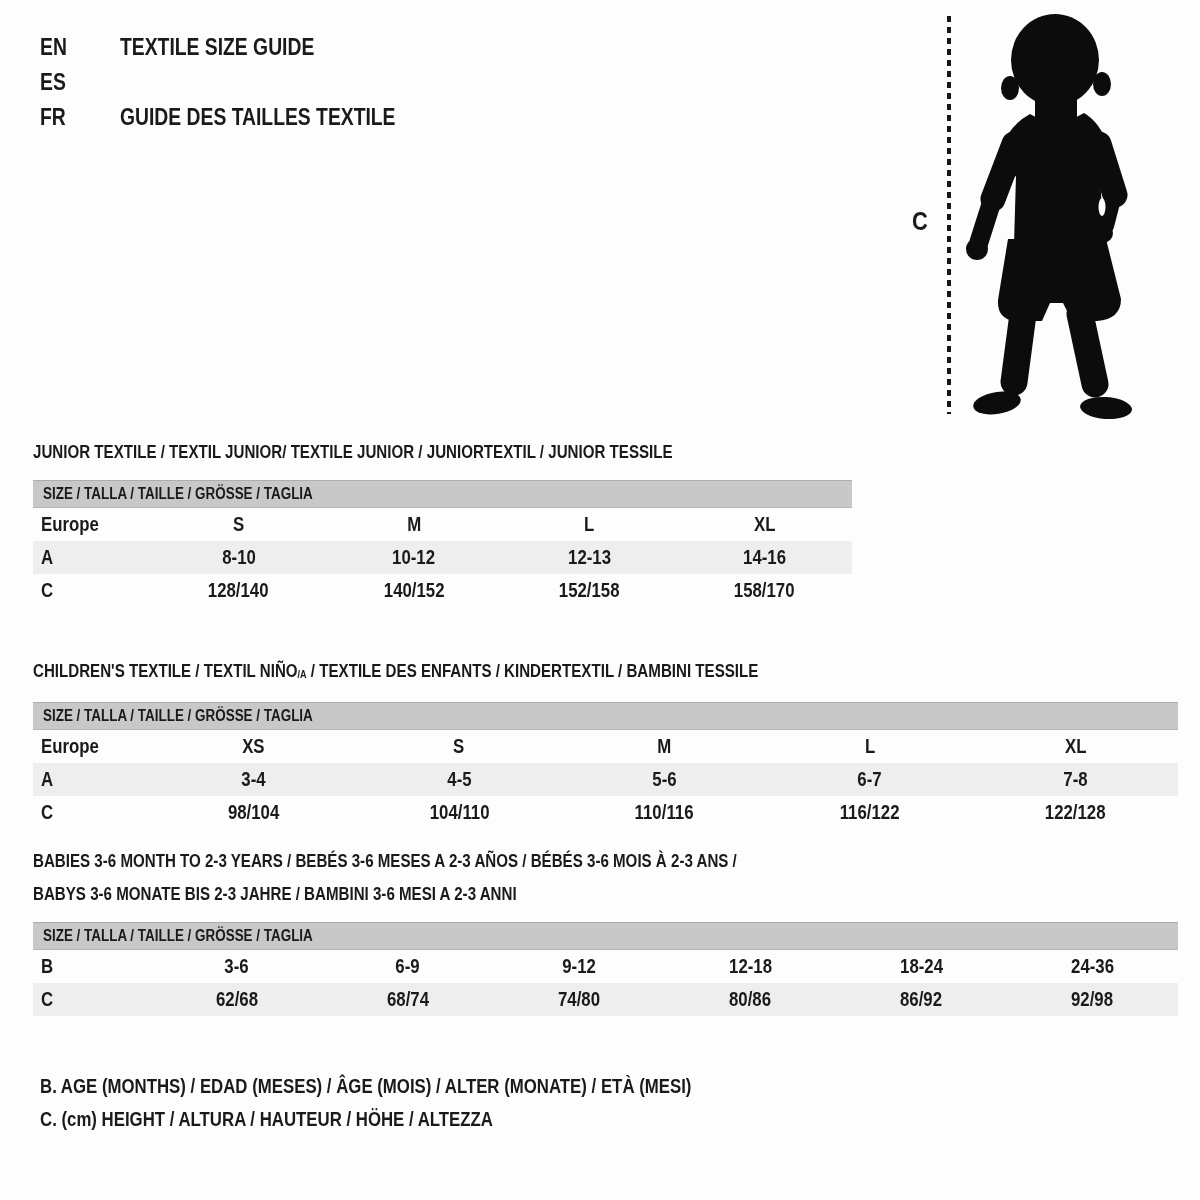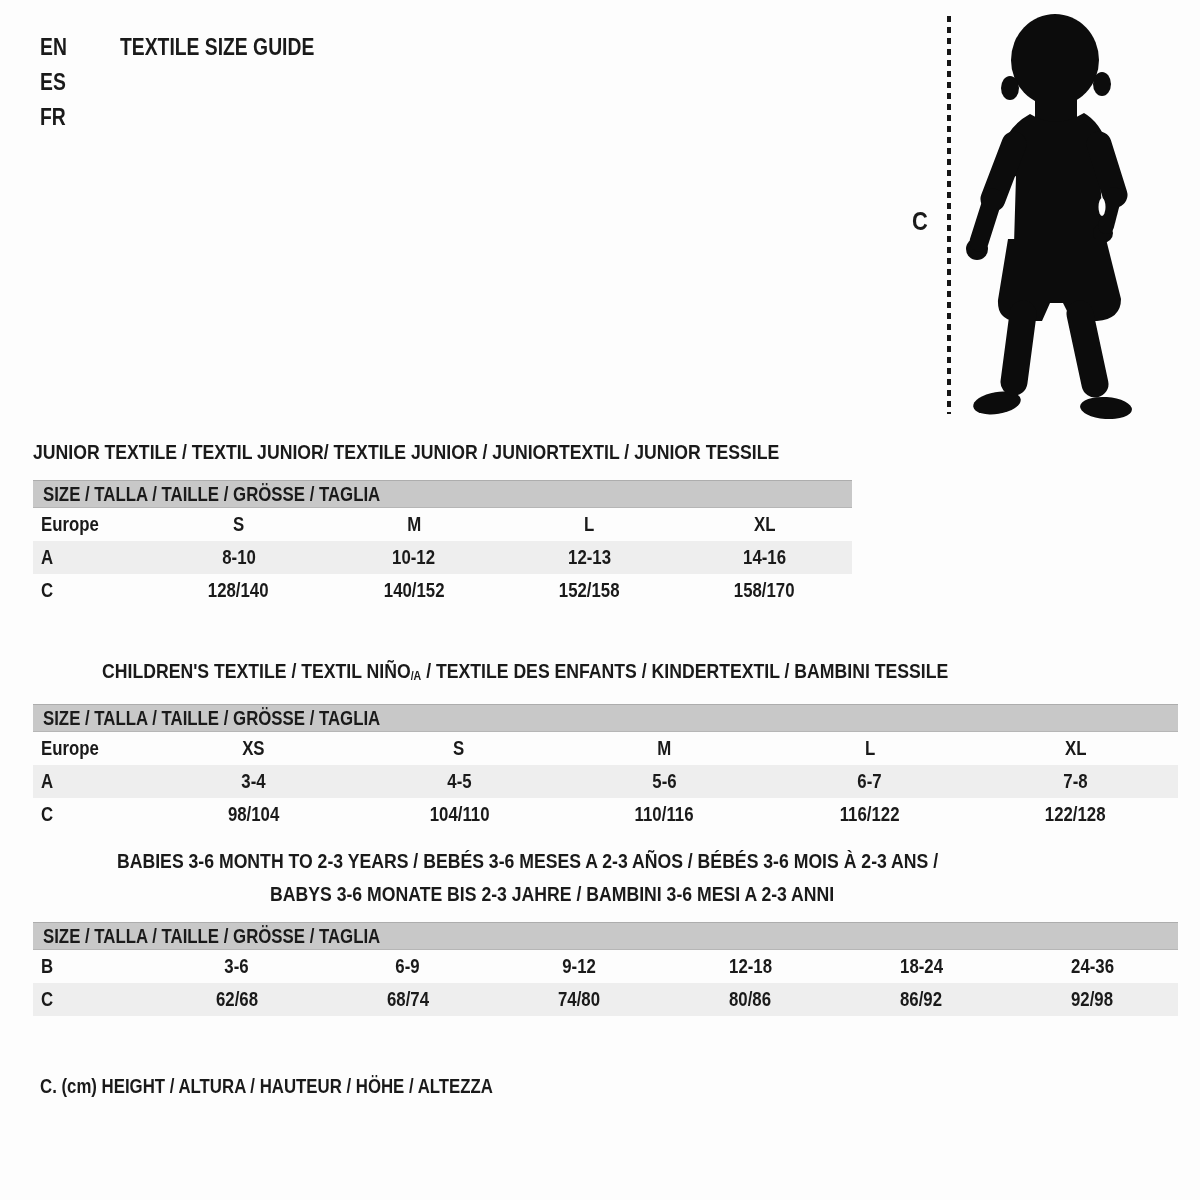--- a/index.html
+++ b/index.html
@@ -22,24 +22,24 @@
   
   .dash-line{
     position:absolute;left:947px;top:16px;width:4px;height:398px;
     background:repeating-linear-gradient(to bottom,#161616 0 6px,transparent 6px 11px);
   }
   .c-label{position:absolute;left:912px;top:206px;font-size:26px;}
   .silhouette{position:absolute;left:956px;top:8px;width:192px;height:414px;}
 
   
   .size-section{position:absolute;left:33px;}
-  .section-title{font-size:21px;line-height:30px;margin-bottom:3px;text-align:center;}
+  .section-title{font-size:18px;line-height:30px;margin-bottom:3px;}
   .size-bar{
     height:28px;line-height:26px;padding-left:10px;margin-top:13px;
-    font-size:20px;box-sizing:border-box;
+    font-size:16px;box-sizing:border-box;
     border-top:1px solid #adadad;border-bottom:1px solid #b6b6b6;
   }
   .t-row{display:flex;align-items:center;height:33px;font-size:20px;}
   .t-cell{overflow:visible;}
   .t-label{width:118px;padding-left:8px;box-sizing:border-box;text-align:left;}
   .t-val{flex:1;text-align:center;}
 
   
   .legend{position:absolute;left:40px;top:1070px;}
   .legend-line{font-size:20px;line-height:33px;}
@@ -52,20 +52,21 @@
   <header class="lang-header" id="langHeader">
       <div class="lang-row">
         <span class="lang-code"><span class="cx">EN</span></span>
         <span class="lang-title"><span class="cx">TEXTILE SIZE GUIDE</span></span>
       </div>
       <div class="lang-row">
         <span class="lang-code"><span class="cx">ES</span></span>
       </div>
       <div class="lang-row">
         <span class="lang-code"><span class="cx">FR</span></span>
+        <span class="lang-title"><span class="cx">GUIDE DES TAILLES TEXTILE</span></span>
       </div>
     </header>
 
   <div class="dash-line"></div>
   <div class="c-label">
     <span class="cx">C</span>
   </div>
   <svg class="silhouette" viewBox="0 0 192 414" aria-hidden="true">
     <g id="silFill" fill="#0c0c0c">
       <ellipse cx="99" cy="52" rx="44" ry="46"></ellipse>
@@ -163,15 +164,16 @@
           <div class="t-cell t-val"><span class="cx cxc">68/74</span></div>
           <div class="t-cell t-val"><span class="cx cxc">74/80</span></div>
           <div class="t-cell t-val"><span class="cx cxc">80/86</span></div>
           <div class="t-cell t-val"><span class="cx cxc">86/92</span></div>
           <div class="t-cell t-val"><span class="cx cxc">92/98</span></div>
         </div>
       </section>
     </main>
 
   <footer class="legend" id="legendBox">
+      <div class="legend-line"><span class="cx">B. AGE (MONTHS) / EDAD (MESES) / ÂGE (MOIS) / ALTER (MONATE) / ETÀ (MESI)</span></div>
       <div class="legend-line"><span class="cx">C. (cm) HEIGHT / ALTURA / HAUTEUR / HÖHE / ALTEZZA</span></div>
     </footer>
 </div>
 
 </body></html>

